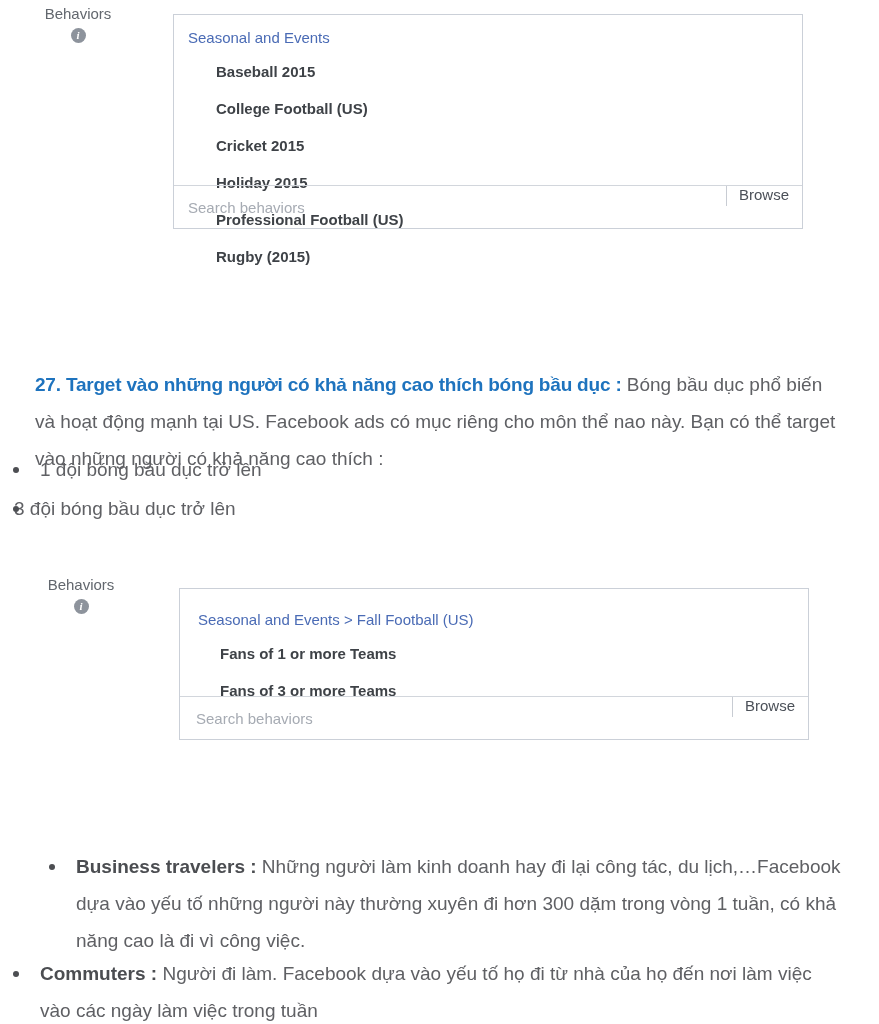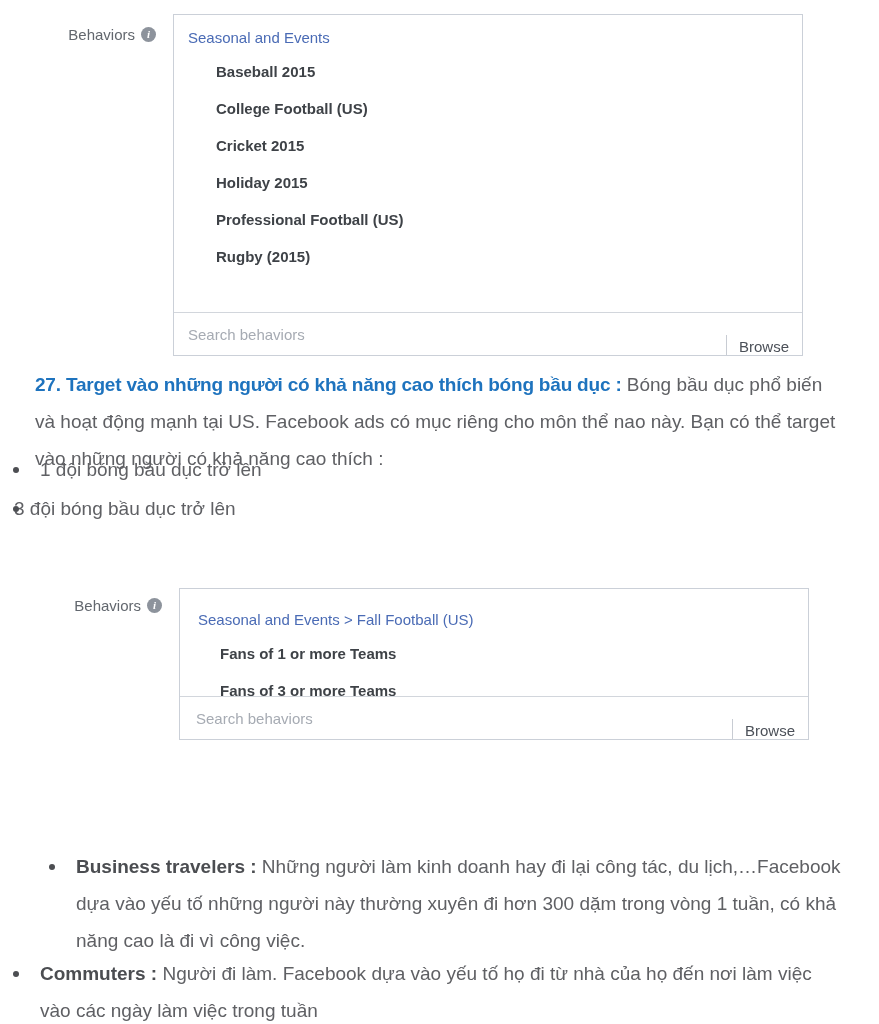--- a/index.html
+++ b/index.html
@@ -8,21 +8,21 @@
   .page {
     position:relative; width:879px; height:1024px; margin:0 auto;
     background:#ffffff; overflow:hidden;
     font-family:"Liberation Sans","DejaVu Sans",sans-serif;
   }
 
   
   .field-label {
     position:absolute; left:0; width:156px; height:18px;
     display:flex; justify-content:flex-end; align-items:center; gap:6px;
-    font-size:15px; color:#62676e;
+    font-size:15px; color:#62676e;flex-direction:column;
   }
   .info-icon {
     width:15px; height:15px; border-radius:50%; background:#8d939c;
     color:#ffffff; font-family:"Liberation Serif","DejaVu Serif",serif;
     font-style:italic; font-weight:bold; font-size:11px; line-height:15px;
     text-align:center; display:inline-block; flex:0 0 auto; cursor:pointer;
   }
 
   
   .bx {
@@ -32,21 +32,21 @@
   .bx .path-row {
     height:30px; line-height:30px; font-size:15px; color:#4a6bb5; cursor:pointer;
     white-space:nowrap; overflow:hidden;
   }
   .bx .b-item {
     height:37px; line-height:37px; font-size:15px; font-weight:bold; color:#3e4247;
     white-space:nowrap; overflow:hidden;
   }
   .search-row {
     position:absolute; left:0; right:0; bottom:0; height:43px;
-    border-top:1px solid #d2d6dc; display:flex; align-items:flex-end;
+    border-top:1px solid #d2d6dc; display:flex; align-items:flex-start;
   }
   .search-row input {
     flex:1 1 auto; height:100%; border:none; outline:none; background:transparent;
     font-family:"Liberation Sans","DejaVu Sans",sans-serif;
     font-size:15px; color:#44484e;
   }
   .search-row input::placeholder { color:#a6abb3; opacity:1; }
   .vsep { width:1px; height:20px; background:#c8ccd3; flex:0 0 auto; }
   .browse {
     padding:0 13px 0 12px; font-size:15px; color:#4b5058; cursor:pointer;
@@ -77,21 +77,21 @@
 </head>
 <body>
 
 <div class="page">
 
   <div class="field-label" style="top:25px;">
     <span>Behaviors</span>
     <span class="info-icon">i</span>
   </div>
 
-  <div class="bx" style="left:173px; top:14px; width:630px; height:342px;">
+  <div class="bx" style="left:173px; top:14px; width:630px; height:215px;">
     <div class="path-row" style="margin-top:8px; padding-left:14px;">Seasonal and Events</div>
     <div class="b-item" style="padding-left:42px;">Baseball 2015</div>
     <div class="b-item" style="padding-left:42px;">College Football (US)</div>
     <div class="b-item" style="padding-left:42px;">Cricket 2015</div>
     <div class="b-item" style="padding-left:42px;">Holiday 2015</div>
     <div class="b-item" style="padding-left:42px;">Professional Football (US)</div>
     <div class="b-item" style="padding-left:42px;">Rugby (2015)</div>
     <div class="search-row">
       <input type="text" style="padding-left: 14px;" placeholder="Search behaviors">
       <span class="vsep"></span>

